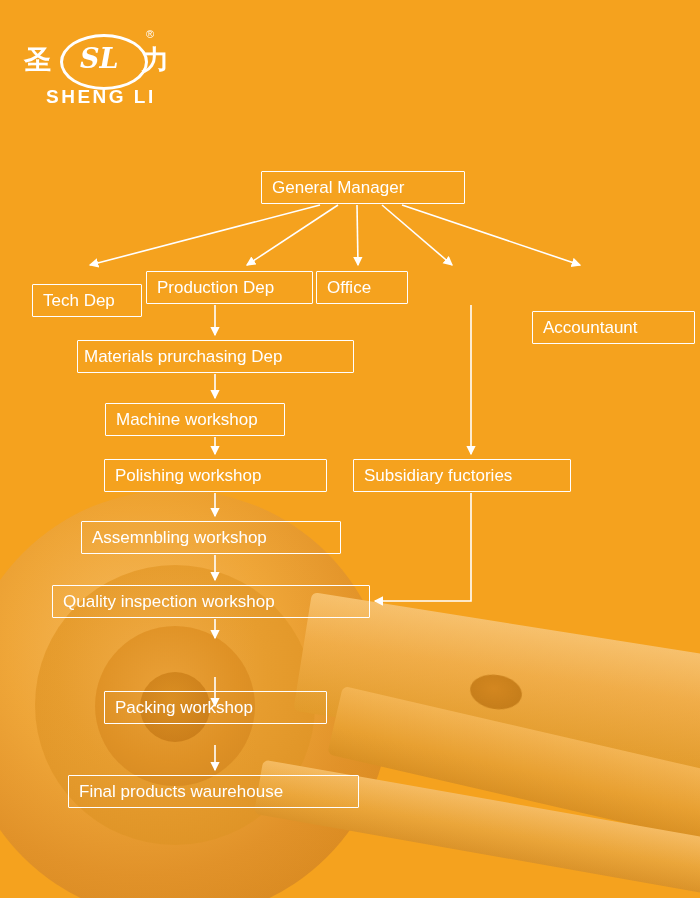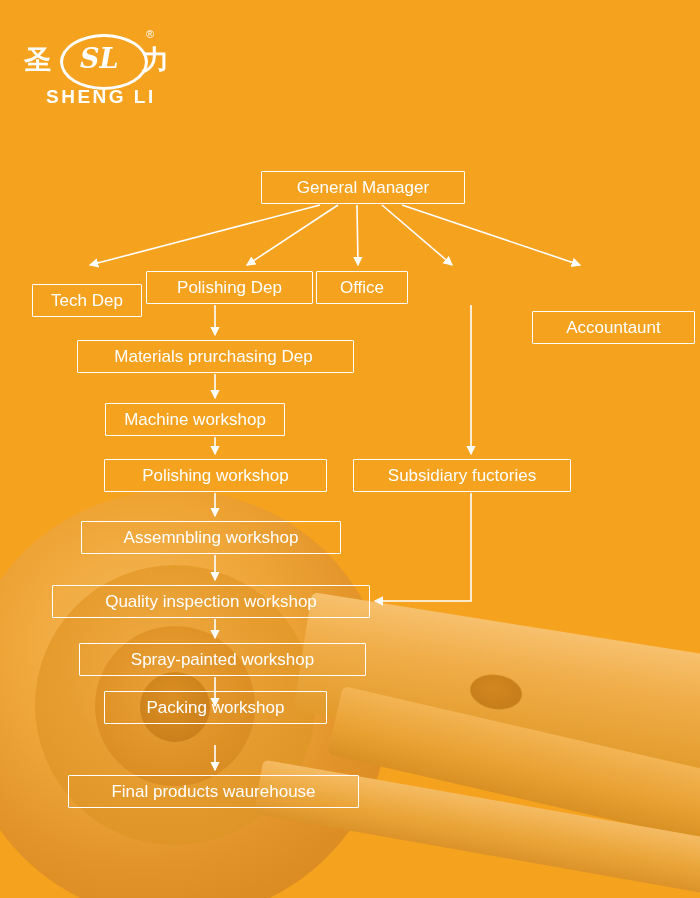--- a/index.html
+++ b/index.html
@@ -175,21 +175,21 @@
   .node {
     position: absolute;
     box-sizing: border-box;
     border: 1px solid #ffffff;
     background: transparent;
     color: #ffffff;
     font-size: 17px;
     line-height: 1;
     display: flex;
     align-items: center;
-    justify-content: center;
+    justify-content: flex-start;
     white-space: nowrap;
     padding: 0 10px;
     border-radius: 1px;
   }
 </style>
 </head>
 <body>
 
 <div id="page">
 
@@ -244,21 +244,21 @@
       </g>
     </svg>
 
     <div class="node" style="left:261px; top:171px; width:204px; height:33px;">
       <span>General Manager</span>
     </div>
     <div class="node" style="left:32px; top:284px; width:110px; height:33px;">
       <span>Tech Dep</span>
     </div>
     <div class="node" style="left:146px; top:271px; width:167px; height:33px;">
-      <span>Polishing Dep</span>
+      <span>Production Dep</span>
     </div>
     <div class="node" style="left:316px; top:271px; width:92px; height:33px;">
       <span>Office</span>
     </div>
     <div class="node" style="left:532px; top:271px; width:163px; height:33px;margin-top:40px;">
       <span>Accountaunt</span>
     </div>
     <div class="node" style="left:77px; top:340px; width:277px; height:33px;padding-left:6px;">
       <span>Materials prurchasing Dep</span>
     </div>
@@ -270,23 +270,20 @@
     </div>
     <div class="node" style="left:353px; top:459px; width:218px; height:33px;">
       <span>Subsidiary fuctories</span>
     </div>
     <div class="node" style="left:81px; top:521px; width:260px; height:33px;">
       <span>Assemnbling workshop</span>
     </div>
     <div class="node" style="left:52px; top:585px; width:318px; height:33px;">
       <span>Quality inspection workshop</span>
     </div>
-    <div class="node" style="left:79px; top:643px; width:287px; height:33px;">
-      <span>Spray-painted workshop</span>
-    </div>
     <div class="node" style="left:104px; top:691px; width:223px; height:33px;">
       <span>Packing workshop</span>
     </div>
     <div class="node" style="left:68px; top:775px; width:291px; height:33px;">
       <span>Final products waurehouse</span>
     </div>
   </div>
 
 </div>
 

